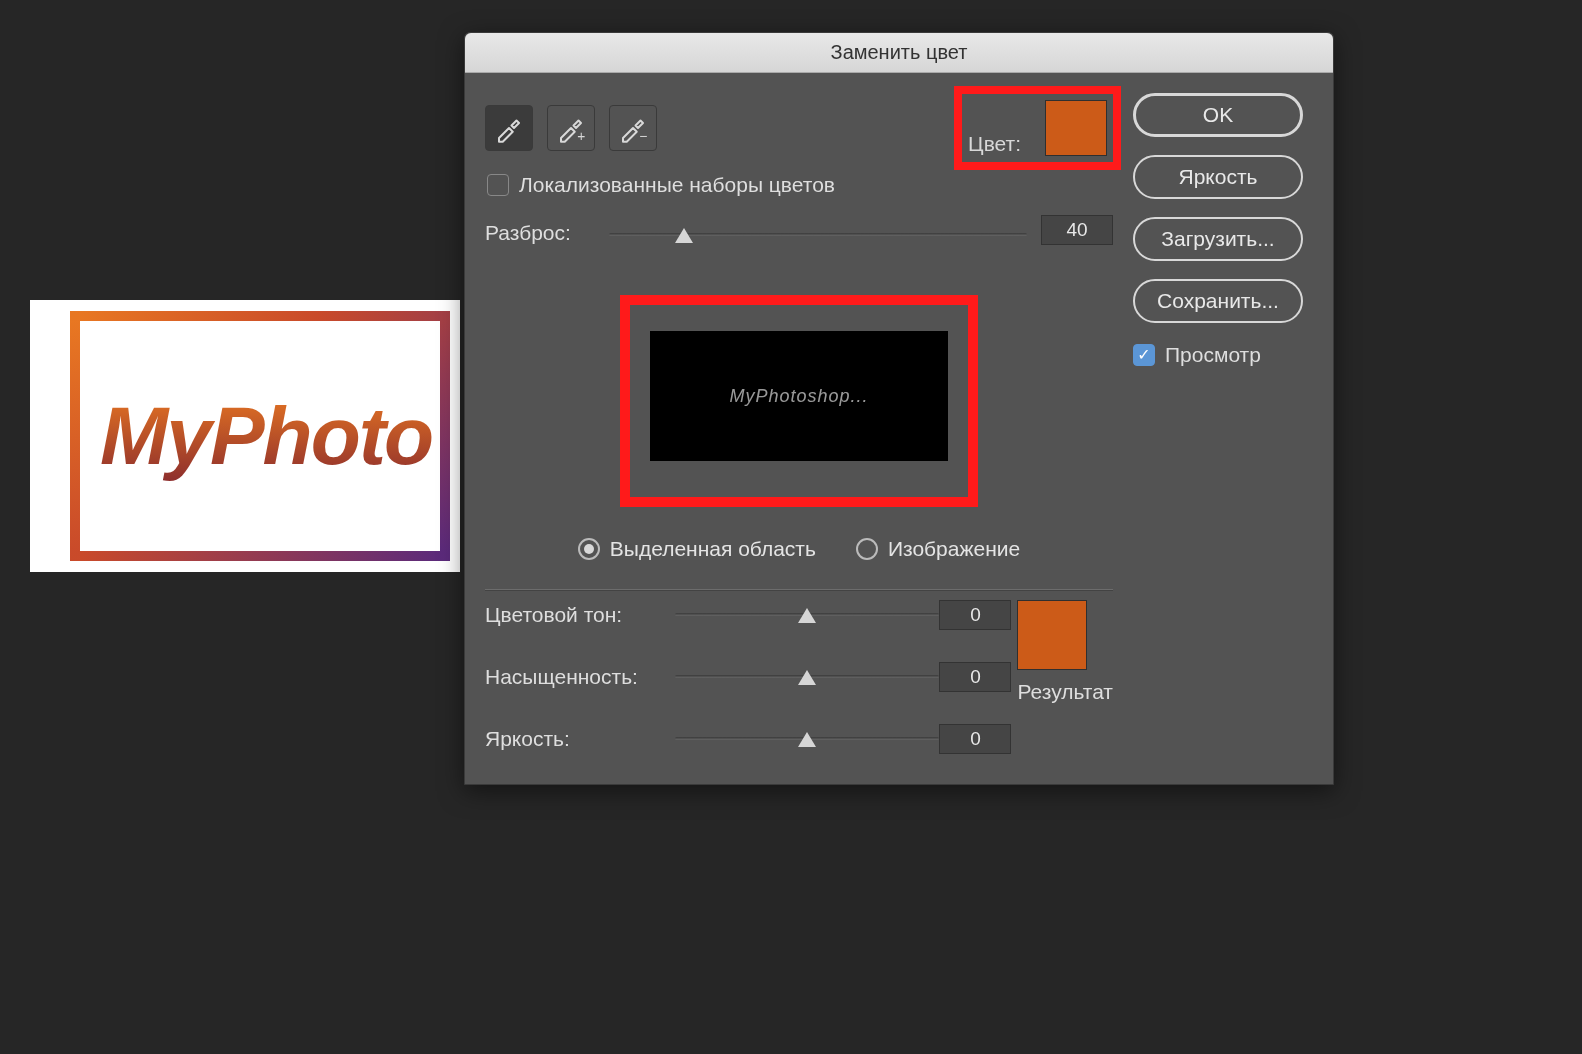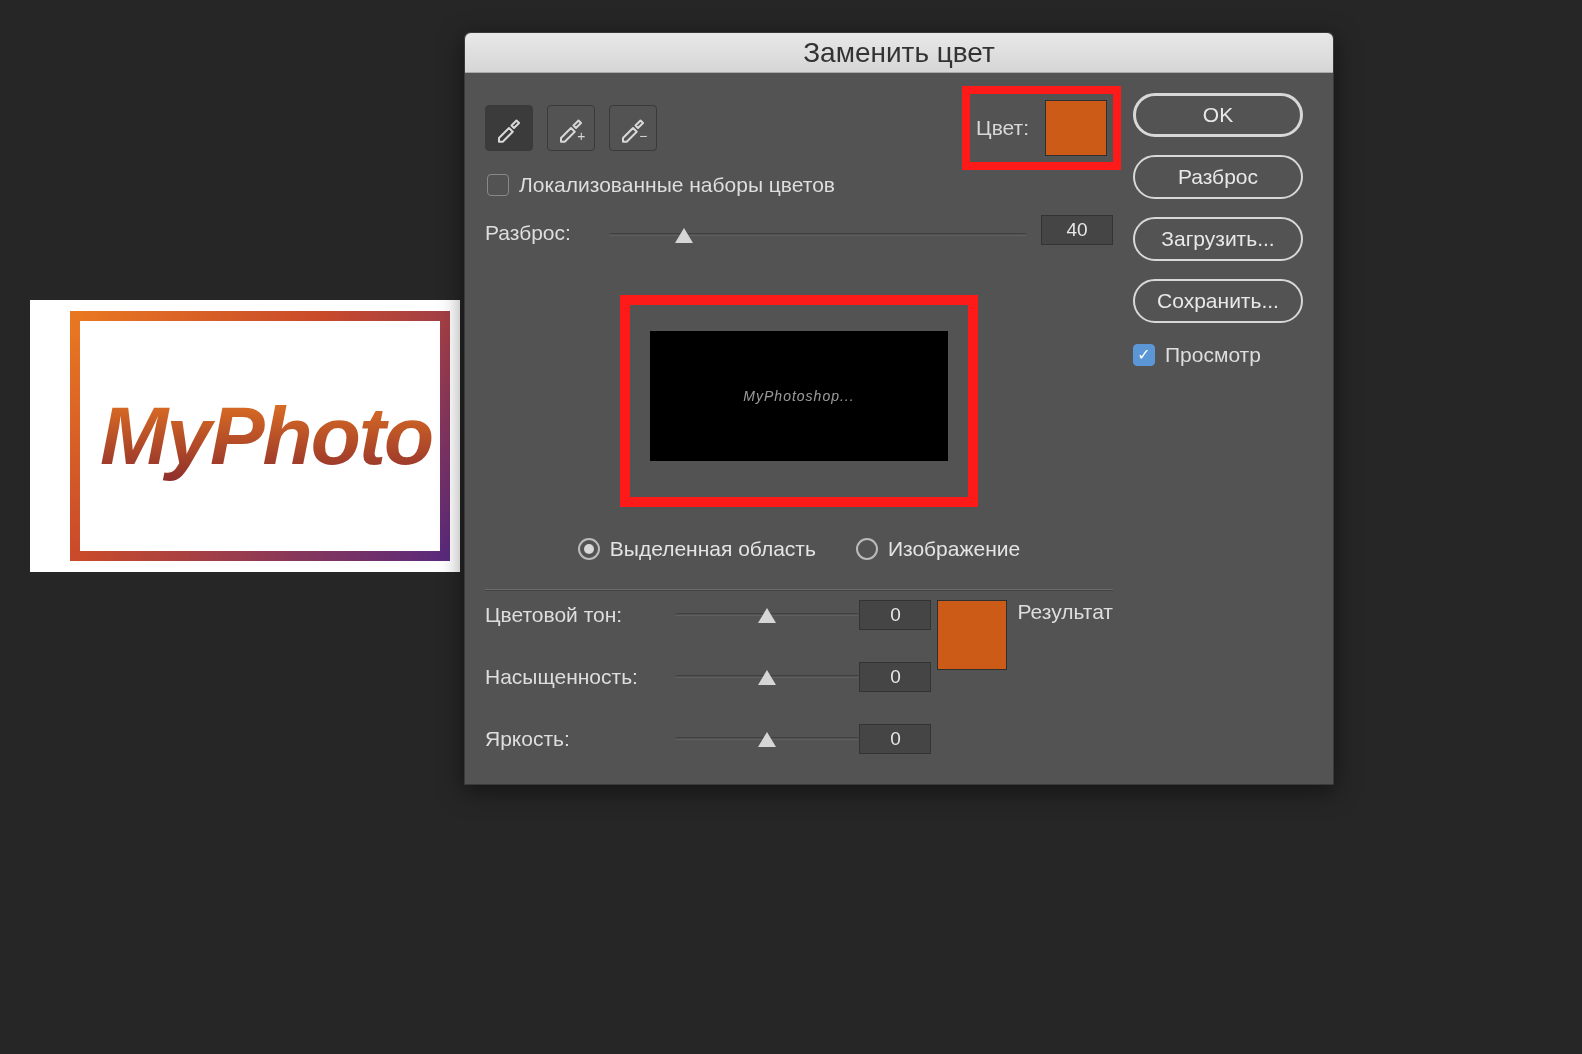--- a/index.html
+++ b/index.html
@@ -55,21 +55,21 @@
     border-radius: 6px 6px 0 0;
   }
   .titlebar {
     height: 40px;
     background: linear-gradient(#e8e8e8,#d6d6d6);
     border-bottom: 1px solid #aaa;
     display: flex;
     align-items: center;
     justify-content: center;
     border-radius: 6px 6px 0 0;
-    font-size: 28px;
+    font-size: 20px;
     color: #333;
   }
   .dialog-body {
     display: flex;
     padding: 20px 20px 30px 20px;
   }
   .left-col { flex: 1; }
   .right-col { width: 200px; padding-left: 20px; }
 
   
@@ -86,22 +86,22 @@
     border-radius: 4px;
     display: flex; align-items:center; justify-content:center;
     background: #535353;
   }
   .eye-btn.active { background: #3b3b3b; }
   .eye-svg { stroke: #d8d8d8; fill: none; stroke-width: 1.6; }
   .sub { font-size: 11px; fill:#d8d8d8; stroke:none; }
 
   .color-block {
     display: flex;
-    align-items: center;
-    gap: 16px;
+    align-items: flex-end;
+    gap: 24px;
     padding: 6px;
   }
   .color-block.highlight {
     outline: 8px solid #ff1a1a;
   }
   .color-label { color: #d8d8d8; font-size: 21px; }
   .swatch {
     width: 62px; height: 56px;
     background: #cc5b18;
     border: 1px solid #2f2f2f;
@@ -150,21 +150,21 @@
     outline: 10px solid #ff1a1a;
     padding: 26px 20px 36px 20px;
   }
   .preview {
     width: 100%; height: 130px;
     background: #000;
     display:flex; align-items:center; justify-content:center;
   }
   .preview-text {
     color: rgba(255,255,255,0.6);
-    font-size: 14px;
+    font-size: 18px;
     font-style: italic;
     letter-spacing: 1px;
     filter: blur(0.4px);
   }
 
   
   .radios { display:flex; gap: 40px; justify-content:center; margin: 10px 0 0 0; }
   .radio { display:flex; align-items:center; gap:10px; }
   .rdisc {
     width:22px; height:22px; border-radius:50%;
@@ -173,21 +173,21 @@
   }
   .rdisc.sel::after { content:''; width:10px; height:10px; border-radius:50%; background:#d8d8d8; }
   .rlabel { color:#e4e4e4; font-size:21px; }
 
   .hr { height:1px; background:#6c6c6c; margin: 28px 0 10px 0; box-shadow: 0 1px 0 #434343; }
 
   
   .hsl { display:grid; grid-template-columns: 190px 1fr 60px; row-gap: 32px; align-items:center; }
   .hsl .lbl { color:#dedede; font-size:21px; }
   .hsl .slider { height:20px; }
-  .result-col { display:flex; flex-direction:row; align-items:flex-start; gap:10px; margin-left: 18px; }
+  .result-col { display:flex; flex-direction:column; align-items:flex-start; gap:10px; margin-left: 18px; }
   .result-swatch {
     width: 70px; height: 70px; background:#cc5b18; border:1px solid #2f2f2f;
   }
   .result-label { color:#dedede; font-size:21px; }
   .hsl-wrap { display:flex; align-items:flex-start; }
   .hsl-left { flex:1; }
 
   
   .btn {
     width: 170px; height: 44px; border: 2px solid #d8d8d8; border-radius: 22px;
@@ -301,21 +301,21 @@
         <div class="result-col">
           <div class="result-swatch" style="background: rgb(204, 91, 24);"></div>
           <span class="result-label">Результат</span>
         </div>
       </div>
 
     </div>
 
     <div class="right-col">
       <div class="btn primary">OK</div>
-      <div class="btn">Разброс</div>
+      <div class="btn">Яркость</div>
       <div class="btn">Загрузить...</div>
       <div class="btn">Сохранить...</div>
       <div class="preview-check">
         <div class="cbox checked">
             <span class="check">✓</span>
           </div>
         <span class="cblabel">Просмотр</span>
       </div>
     </div>
   </div>

